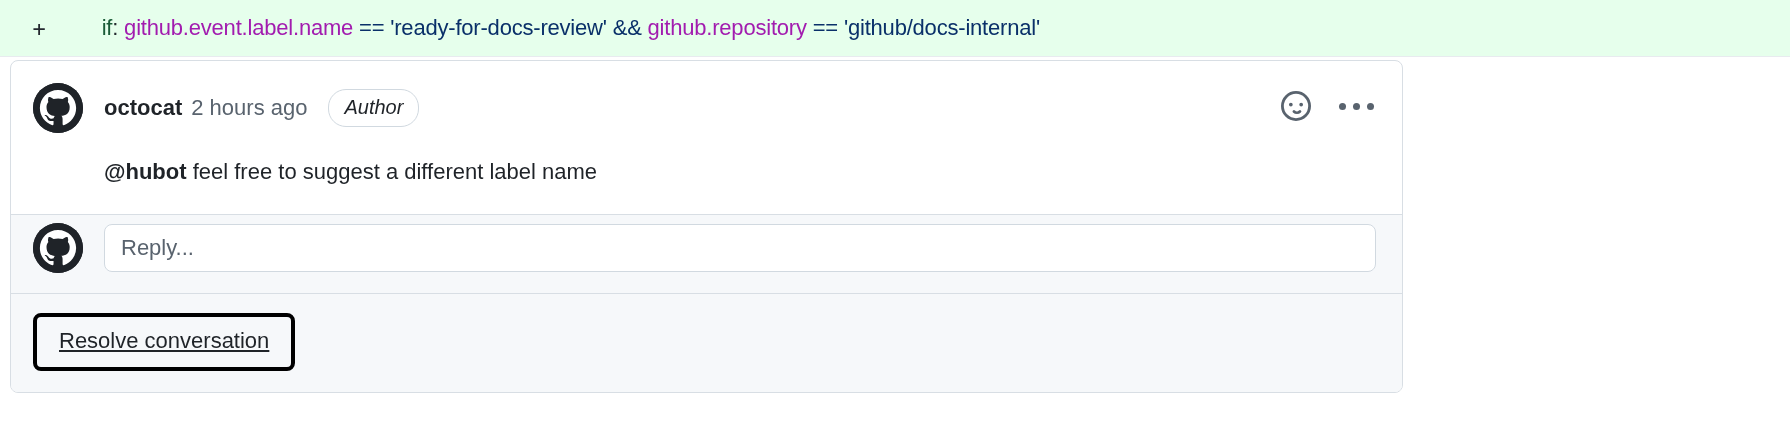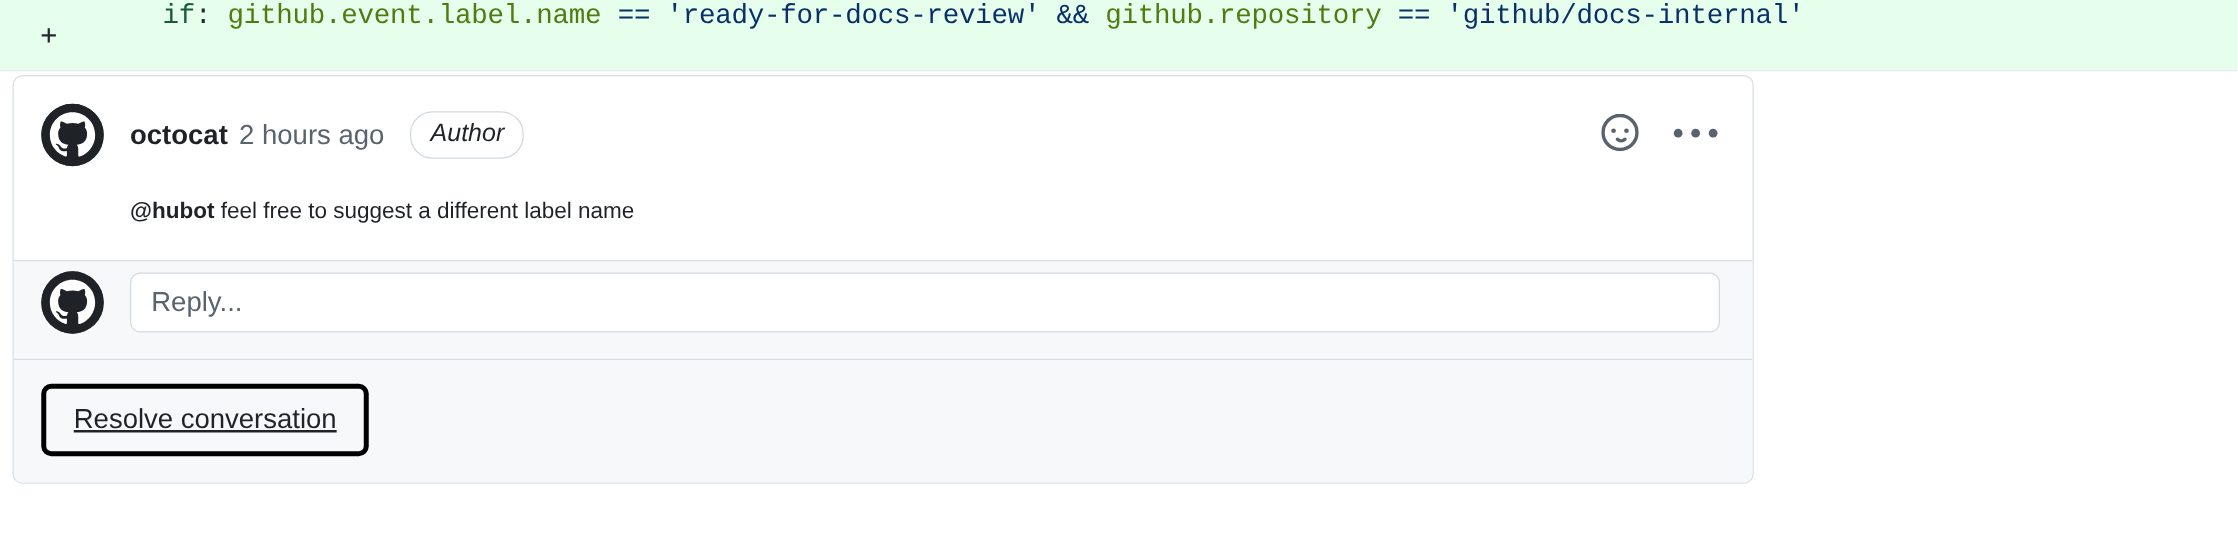--- a/index.html
+++ b/index.html
@@ -43,31 +43,31 @@
     flex: 0 0 78px;
     font-family: "DejaVu Sans Mono", monospace;
     font-size: 22px;
     color: #24292f;
     display: flex;
     align-items: center;
     justify-content: center;
   }
   .diff-code {
     flex: 1 1 auto;
-    font-family: Liberation Mono, monospace;
-    font-size: 22px;
-    display: flex;
-    align-items: flex-start;
+    font-family: Liberation Sans, sans-serif;
+    font-size: 22px;
+    display: flex;
+    align-items: center;
     white-space: pre;
     letter-spacing: -0.2px;
     color: #1f3b66;
   }
   .tok-key   { color: #1a5c38; }
   .tok-punct { color: #24292f; }
-  .tok-plain { color: #4d7c0f; }
+  .tok-plain { color: #a21caf; }
   .tok-str   { color: #0a3069; }
   .tok-op    { color: #0a3069; }
 
   
   .card {
     position: absolute;
     left: 10px;
     top: 60px;
     width: 1393px;
     border: 1px solid #d8dee4;
@@ -143,21 +143,21 @@
   .kebab i {
     width: 7px;
     height: 7px;
     border-radius: 50%;
     background: #59636e;
     display: block;
   }
   .comment-body {
     margin-top: 22px;
     margin-left: 71px;
-    font-size: 18px;
+    font-size: 22px;
     line-height: 1.5;
     color: #1f2328;
   }
   .mention {
     font-weight: bold;
     color: #1f2328;
   }
 
   
   .reply-row {

